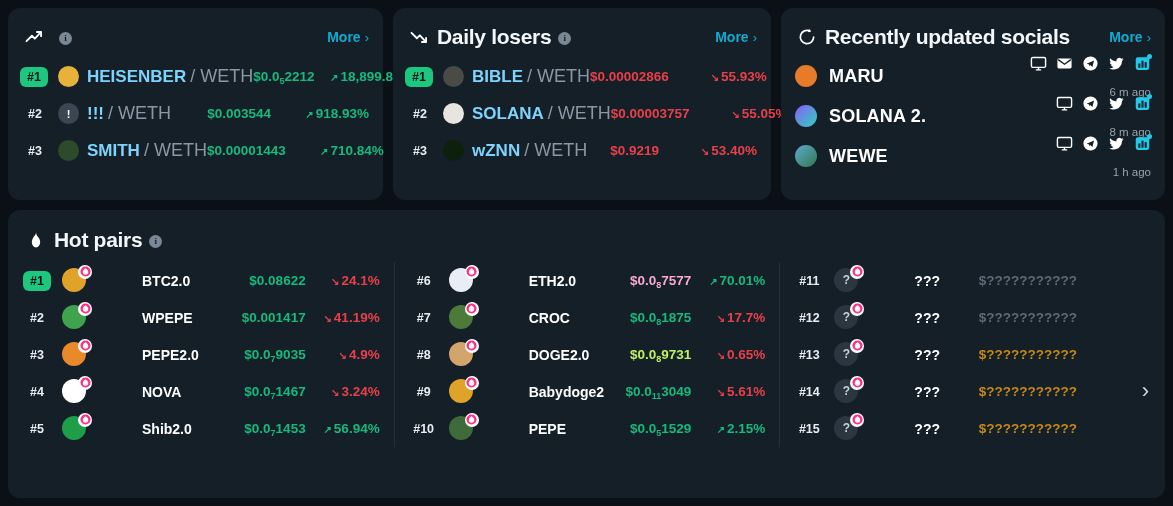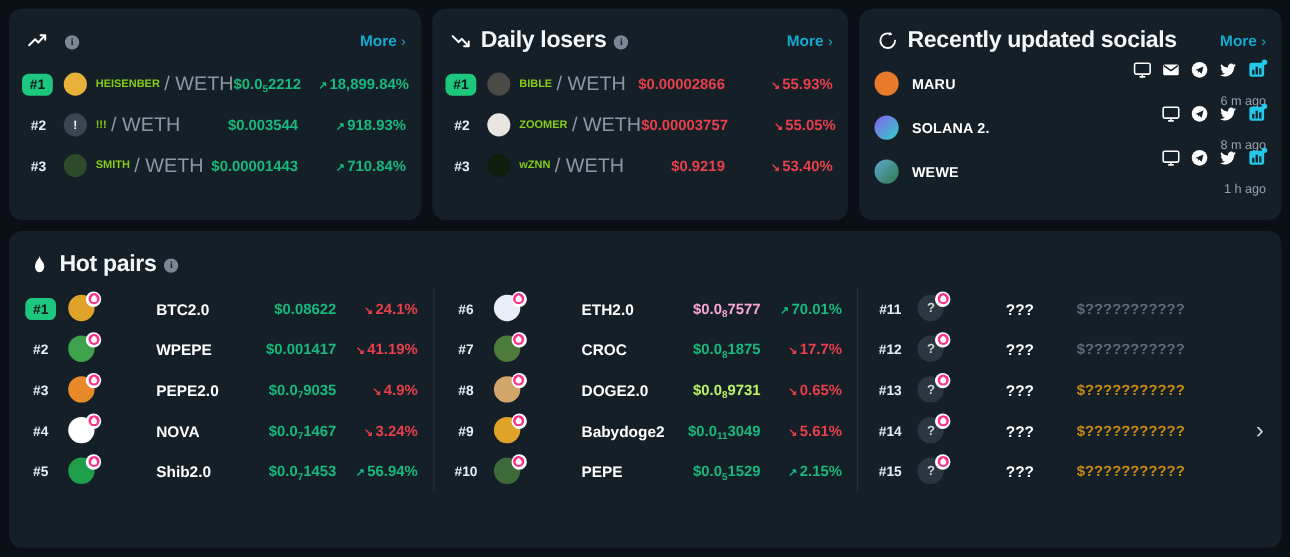--- a/index.html
+++ b/index.html
@@ -70,40 +70,40 @@
     border-radius: 6px; padding: 3px 0; width: 28px;
     margin-right: 2px;
   }
   .avatar {
     width: 21px; height: 21px; border-radius: 50%;
     margin: 0 8px 0 8px; flex: 0 0 auto;
     background: #2a3540; overflow: hidden;
     display: flex; align-items: center; justify-content: center;
     font-size: 11px;
   }
-  .tok-name { color: #84cc16; font-weight: bold; font-size: 10px; white-space: nowrap; }
+  .tok-name { color: #7dd3fc; font-weight: bold; font-size: 17px; white-space: nowrap; }
   .tok-quote { color: #8a98a5; font-weight: normal; font-size: 18px; margin-left: 4px; white-space: nowrap; }
   .price { margin-left: auto; font-weight: bold; font-size: 13.5px; white-space: nowrap; }
   .pct {
     width: 98px; text-align: right; font-weight: bold; font-size: 13.5px;
     white-space: nowrap; flex: 0 0 auto;
   }
   .up { color: #17b97c; }
   .down { color: #e8404a; }
   .arrow { font-size: 10px; margin-right: 2px; }
   sub.sb { font-size: 9px; vertical-align: baseline; position: relative; bottom: -3px; }
 
   
   .soc-rows { padding: 4px 14px 0 14px; }
   .soc-row { position: relative; height: 40px; display: flex; align-items: center; }
   .soc-av {
     width: 22px; height: 22px; border-radius: 50%;
     margin-right: 12px; flex: 0 0 auto; overflow: hidden;
   }
-  .soc-name { color: #fff; font-weight: bold; font-size: 13px; letter-spacing: 0.2px; }
+  .soc-name { color: #fff; font-weight: bold; font-size: 18px; letter-spacing: 0.2px; }
   .soc-right { margin-left: auto; display: flex; flex-direction: column; align-items: flex-end; }
   .soc-icons { display: flex; align-items: center; gap: 9px; height: 18px; }
   .soc-icons svg { display: block; }
   .soc-time { color: #95a2ae; font-size: 11.5px; margin-top: 13px; }
 
   
   .hot {
     margin-top: 10px;
     background: #151f28;
     border-radius: 12px;
@@ -212,21 +212,21 @@
           <span class="tok-quote">/ WETH</span>
           <span class="price down">
             <span>$0.00002866</span><sub class="sb"></sub><span></span>
           </span>
           <span class="pct down"><span class="arrow">↘</span><span>55.93%</span></span>
         </div>
 
         <div class="rank-row">
           <span class="rank">#2</span>
           <span class="avatar" style="background:#e8e4df"></span>
-          <span class="tok-name">ZOOMER</span>
+          <span class="tok-name">SOLANA</span>
           <span class="tok-quote">/ WETH</span>
           <span class="price down">
             <span>$0.00003757</span><sub class="sb"></sub><span></span>
           </span>
           <span class="pct down"><span class="arrow">↘</span><span>55.05%</span></span>
         </div>
 
         <div class="rank-row">
           <span class="rank">#3</span>
           <span class="avatar" style="background:#0d1f0d"></span>

